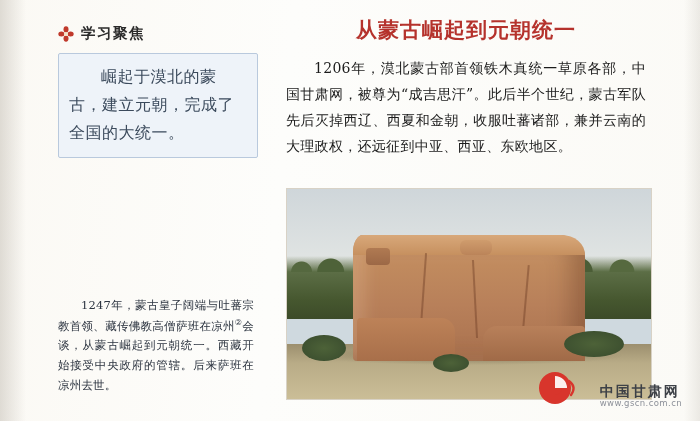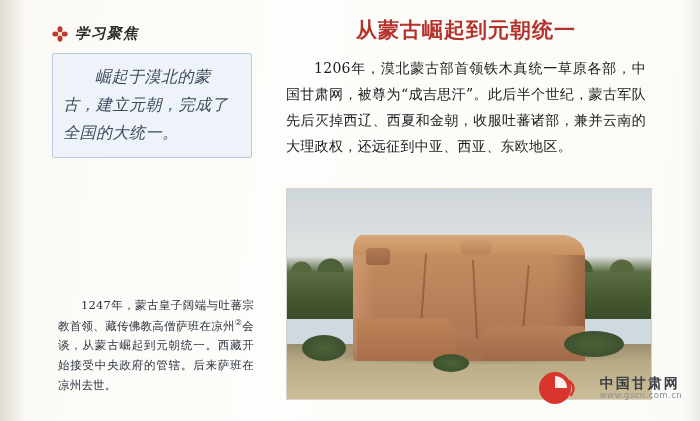--- a/index.html
+++ b/index.html
@@ -16,24 +16,23 @@
   }
   .page {
     position: absolute;
     left: 0; top: 0;
     width: 700px; height: 421px;
     background: linear-gradient(95deg, #fbf9f4 0%, #fdfdfb 40%, #fbfaf6 100%);
   }
   
   .left-col {
     position: absolute;
-    left: 52px;
+    left: 58px;
     top: 24px;
     width: 200px;
-    font-style: italic;
   }
   .focus-head {
     display: flex;
     align-items: center;
     gap: 7px;
     margin-bottom: 10px;
   }
   .flower-icon {
     width: 16px; height: 16px;
     position: relative;
@@ -227,21 +226,21 @@
   }
   .b1 { left: 4%; }
   .b2 { left: 76%; bottom: 20%; width: 60px; }
   .b3 { left: 40%; bottom: 13%; width: 36px; height: 18px; }
   
   .logo {
     position: absolute;
     right: 18px;
     bottom: 12px;
     display: flex;
-    align-items: center;
+    align-items: flex-end;
     gap: 22px;
   }
   .logo-mark {
     width: 42px; height: 42px;
     position: relative;
     flex: 0 0 auto;
   }
   .logo-text-wrap {
     display: flex;
     flex-direction: column;

